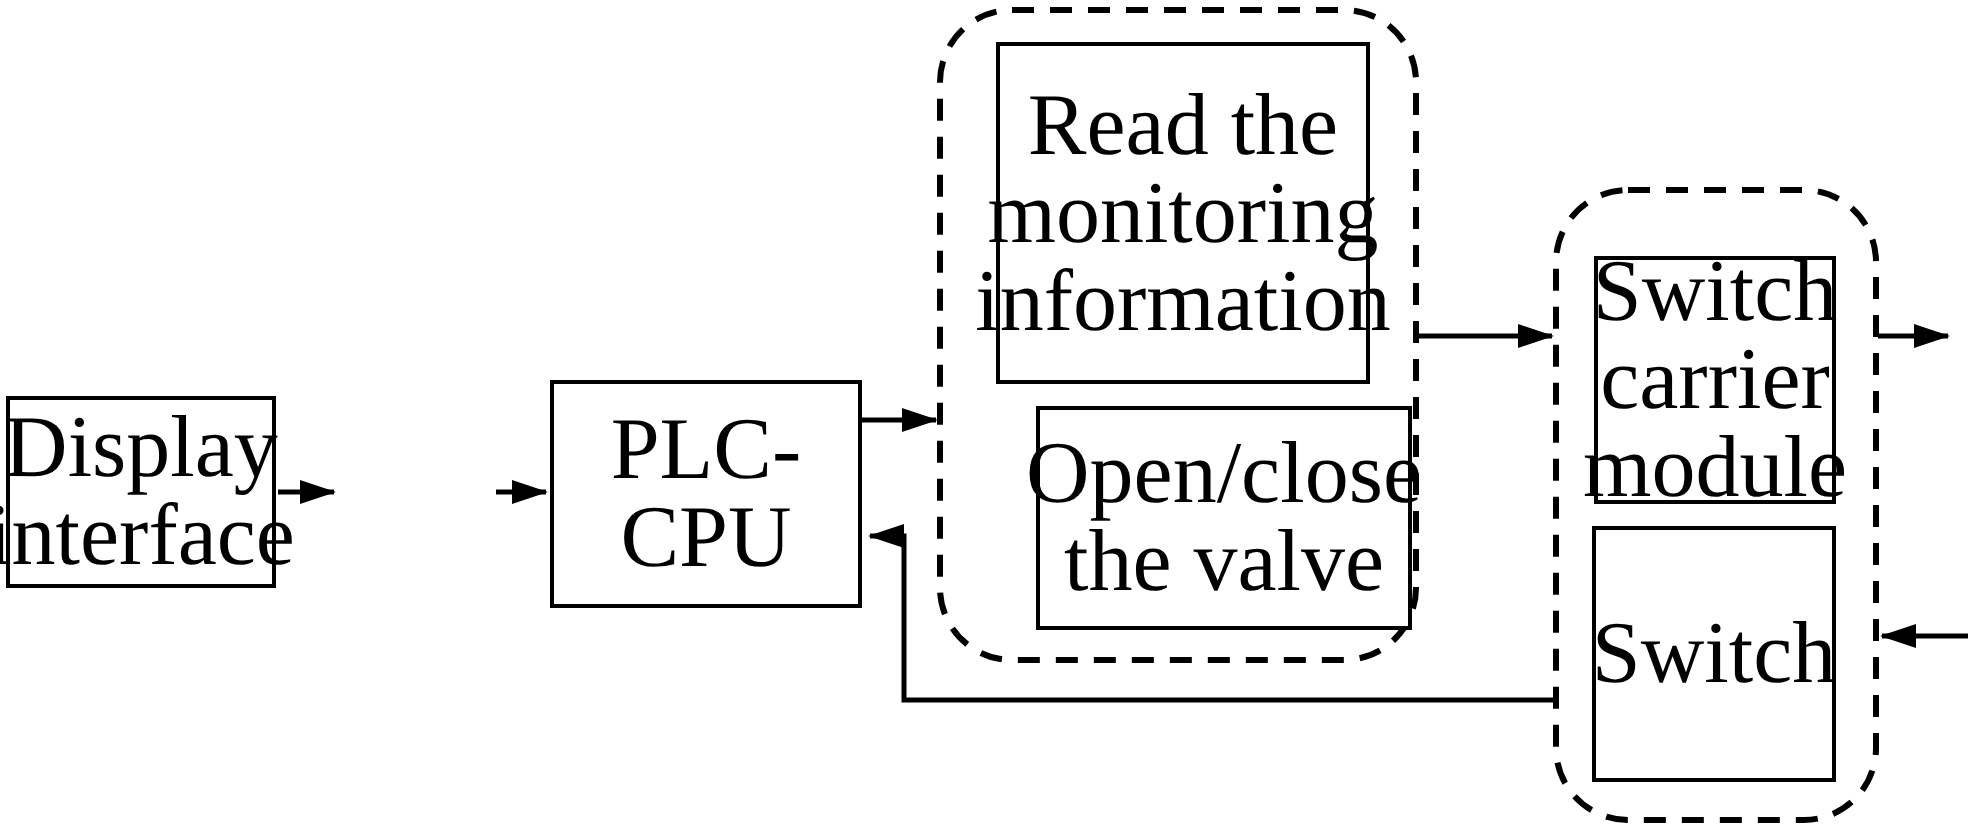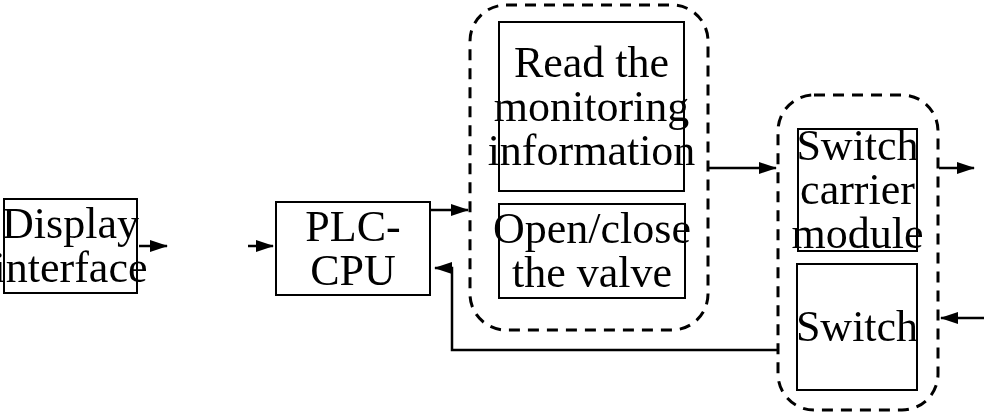--- a/index.html
+++ b/index.html
@@ -36,24 +36,24 @@
     line-height: 1.0;
   }
   .node .lbl {
     white-space: pre-line;
     letter-spacing: 0px;
     padding: 0 2px;
   }
   
   .n-display { left: 3px;   top: 198px; width: 135px; height: 96px; }
   .n-ipc     { left: 169px; top: 198px; width: 78px;  height: 96px; }
-  .n-plc     { left: 275px; top: 201px; width: 156px; height: 95px; }
+  .n-plc     { left: 275px; top: 190px; width: 156px; height: 114px; }
   
   .n-read    { left: 498px; top: 21px;  width: 187px; height: 171px; }
-  .n-valve   { left: 498px; top: 203px; width: 188px; height: 96px; }
+  .n-valve   { left: 518px; top: 203px; width: 188px; height: 112px; }
   
   .n-power   { left: 797px; top: 128px; width: 121px; height: 124px; }
   .n-switch  { left: 796px; top: 263px; width: 122px; height: 128px; }
 </style>
 </head>
 <body>
 
 <div class="stage">
 
   <svg class="wires" viewBox="0 0 986 414" xmlns="http://www.w3.org/2000/svg">

